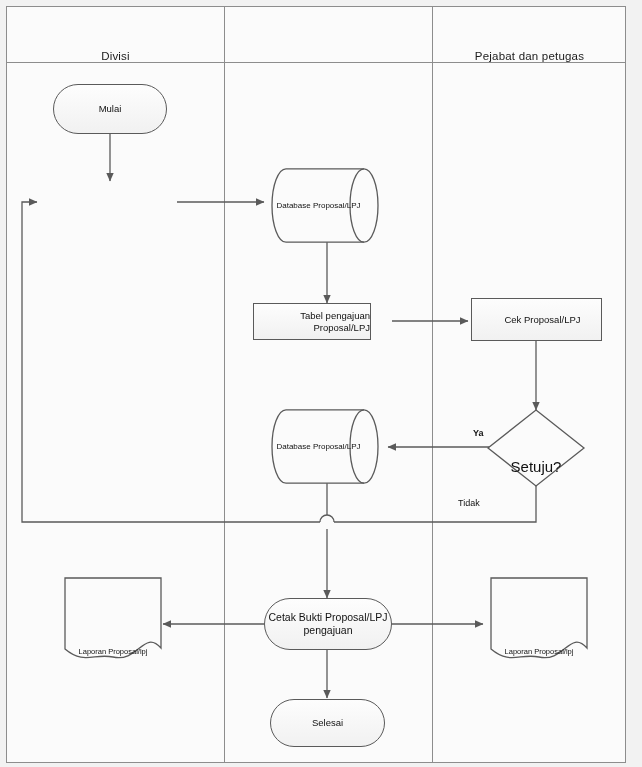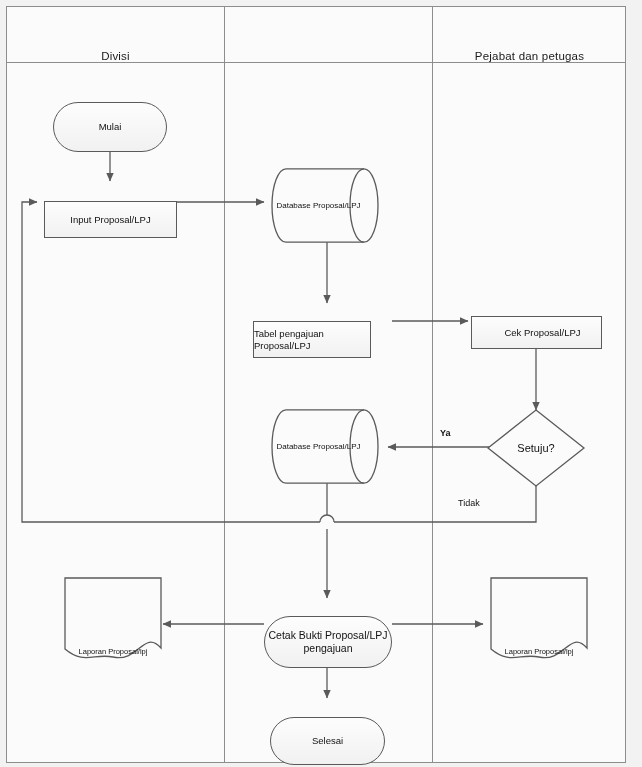--- a/index.html
+++ b/index.html
@@ -52,24 +52,23 @@
     background: #8d8d8d;
   }
 
   
   .node {
     position: absolute;
     box-sizing: border-box;
     display: flex;
     align-items: center;
     justify-content: center;
-    text-align: left;
+    text-align: right;
     color: #111;
     line-height: 1.25;
-    margin-top: 18px;
   }
   .process {
     border: 1px solid #5a5a5a;
     background: linear-gradient(to bottom, #fdfdfd, #f1f1f1);
     font-size: 9.5px;
   }
   .process.big { font-size: 10.5px; }
   .terminator {
     border: 1px solid #5a5a5a;
     border-radius: 26px;
@@ -104,24 +103,24 @@
     padding-top: 26px;
     box-sizing: border-box;
     margin-top: 44px;
   }
 
   
   .dia-wrap { position: absolute; }
   .dia-wrap svg { position: absolute; left: 0; top: 0; overflow: visible; }
   .dia-label {
     position: absolute;
-    left: 0; top: 0;
+    left: 0; top: 18px;
     width: 100%; height: 100%;
     display: flex; align-items: center; justify-content: center;
-    font-size: 11px;
+    font-size: 15px;
     color: #111;
   }
 
   .edge-label {
     position: absolute;
     font-size: 9px;
     color: #111;
     white-space: nowrap;
   }
 
@@ -175,48 +174,45 @@
       <path d="M392,624 L483,624" marker-end="url(#ah)"></path>
 
       <path d="M327,650 L327,698" marker-end="url(#ah)"></path>
     </g>
   </svg>
 
   <div class="node terminator" style="left:53px; top:84px; width:114px; height:50px;">
     <span>Mulai</span>
   </div>
 
-  <div class="node process" style="left:44px; top:183px; width:133px; height:37px;">
-    <span>Input Proposal/LPJ</span>
-  </div>
 
   <div class="cyl-wrap" style="left:272px; top:168px; width:107px; height:75px;">
     <svg width="107" height="75" viewBox="0 0 107 75">
       <path d="M14,0.8 L92,0.8 A14,36.7 0 0 1 92,74.2 L14,74.2 A14,36.7 0 0 1 14,0.8 z" fill="#fbfbfb" stroke="#5a5a5a" stroke-width="1.3"></path>
       <path d="M92,0.8 A14,36.7 0 0 0 92,74.2" fill="none" stroke="#5a5a5a" stroke-width="1.3"></path>
     </svg>
     <div class="cyl-label">Database Proposal/LPJ</div>
   </div>
 
   <div class="node process" style="left:253px; top:303px; width:118px; height:37px;">
     <span>Tabel pengajuan Proposal/LPJ</span>
   </div>
 
-  <div class="node process" style="left:471px; top:298px; width:131px; height:33px;padding-left:12px;">
+  <div class="node process" style="left:471px; top:298px; width:131px; height:43px;padding-left:12px;">
     <span>Cek  Proposal/LPJ</span>
   </div>
 
   <div class="dia-wrap" style="left:487px; top:409px; width:98px; height:78px;">
     <svg width="98" height="78" viewBox="0 0 98 78">
       <path d="M49,1 L97,39 L49,77 L1,39 z" fill="#fbfbfb" stroke="#5a5a5a" stroke-width="1.3"></path>
     </svg>
     <div class="dia-label">Setuju?</div>
   </div>
 
-  <div class="edge-label" style="left:440px; top:428px;font-weight:bold;">Ya</div>
+  <div class="edge-label" style="left:473px; top:428px;font-weight:bold;">Ya</div>
 
   <div class="edge-label" style="left:458px; top:498px;">Tidak</div>
 
   <div class="cyl-wrap" style="left:272px; top:409px; width:107px; height:75px;">
     <svg width="107" height="75" viewBox="0 0 107 75">
       <path d="M14,0.8 L92,0.8 A14,36.7 0 0 1 92,74.2 L14,74.2 A14,36.7 0 0 1 14,0.8 z" fill="#fbfbfb" stroke="#5a5a5a" stroke-width="1.3"></path>
       <path d="M92,0.8 A14,36.7 0 0 0 92,74.2" fill="none" stroke="#5a5a5a" stroke-width="1.3"></path>
     </svg>
     <div class="cyl-label">Database Proposal/LPJ</div>
   </div>

